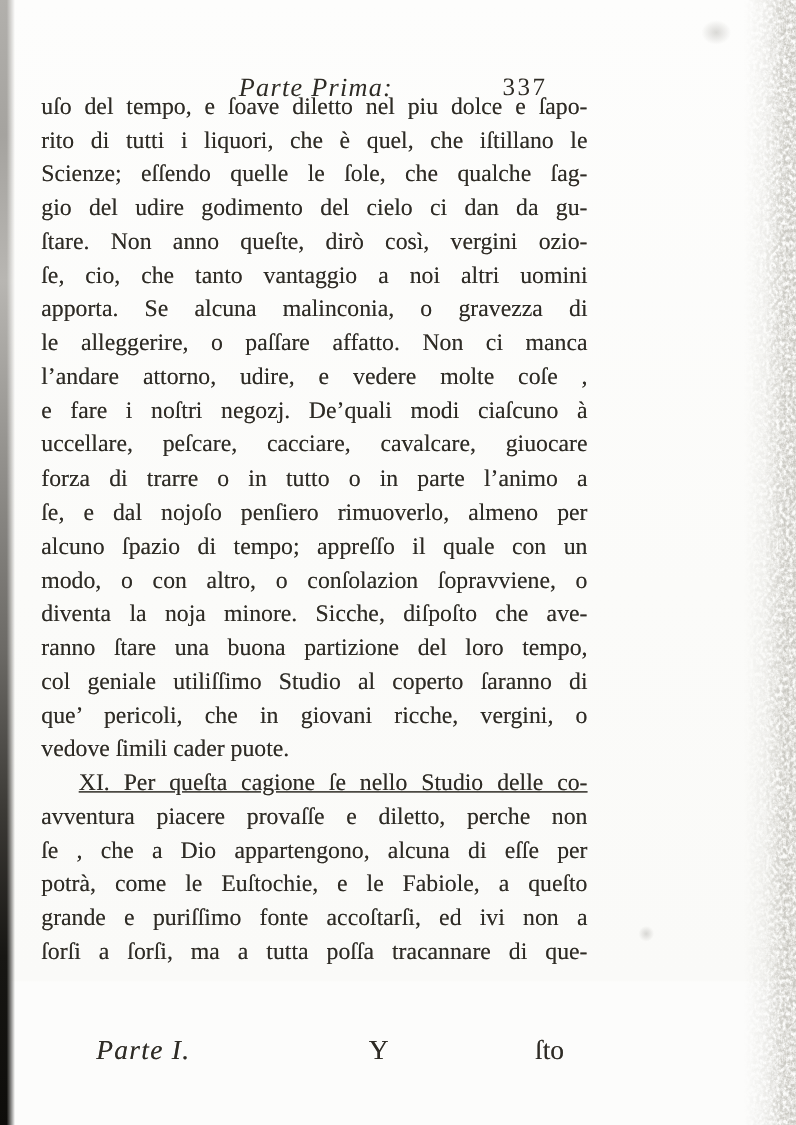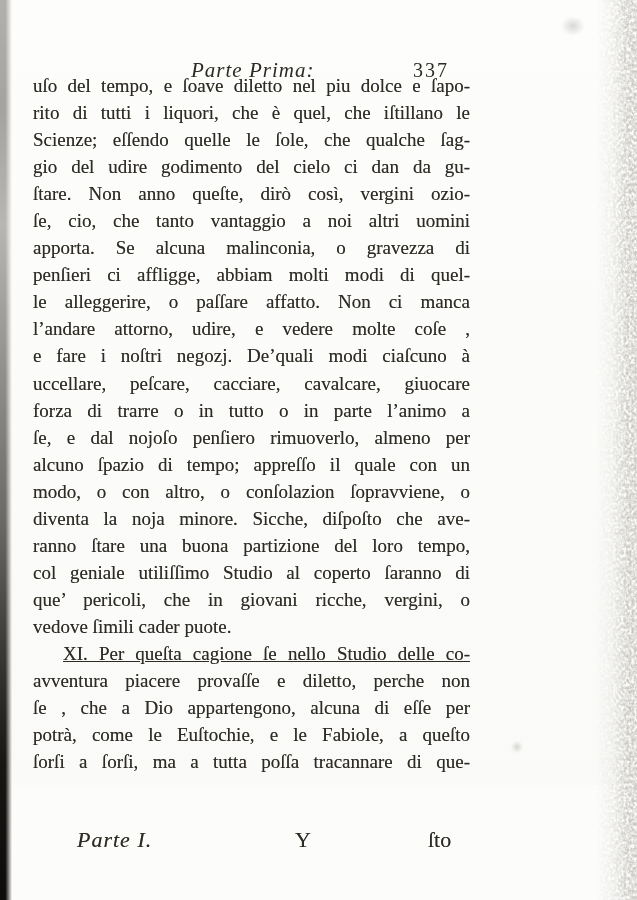--- a/index.html
+++ b/index.html
@@ -34,21 +34,21 @@
   }
   .smudge {
     position: absolute;
     background: radial-gradient(closest-side, rgba(125,122,115,0.28), rgba(125,122,115,0) 70%);
   }
   .header { position: absolute; left: 33px; top: 58px; width: 437px; height: 30px; }
   .running-title {
     position: absolute; left: 158px; top: 0;
     font-style: italic; font-size: 21px; letter-spacing: 1px;
   }
-  .page-number { position: absolute; left: 380px; top: 1px; font-size: 20px; letter-spacing: 2px; }
+  .page-number { position: absolute; left: 369px; top: 1px; font-size: 20px; letter-spacing: 2px; }
   .body-text {
     position: absolute; left: 33px; top: 72px; width: 437px;
     font-size: 19px; line-height: 27.05px;
     text-shadow: 0 0 0.4px rgba(44,40,32,0.55);
   }
   .line { text-align: justify; text-align-last: justify; white-space: normal; }
   .line.endpara { text-align-last: left; }
   .line.indent { text-indent: 30px; text-decoration: underline; }
   .footer {
     position: absolute; left: 33px; top: 827px; width: 437px; height: 28px;
@@ -83,38 +83,38 @@
   </div>
 
   <div class="body-text">
     <div class="line">uſo del tempo, e ſoave diletto nel piu dolce e ſapo-</div>
     <div class="line">rito di tutti i liquori, che è quel, che iſtillano le</div>
     <div class="line">Scienze; eſſendo quelle le ſole, che qualche ſag-</div>
     <div class="line">gio del udire godimento del cielo ci dan da gu-</div>
     <div class="line">ſtare. Non anno queſte, dirò così, vergini ozio-</div>
     <div class="line">ſe, cio, che tanto vantaggio a noi altri uomini</div>
     <div class="line">apporta. Se alcuna malinconia, o gravezza di</div>
-    <div class="line">penſieri ci affligge, abbiam molti modi di quel-</div>
     <div class="line">le alleggerire, o paſſare affatto. Non ci manca</div>
     <div class="line">l’andare attorno, udire, e vedere molte coſe ,</div>
     <div class="line">e fare i noſtri negozj. De’quali modi ciaſcuno à</div>
     <div class="line">uccellare, peſcare, cacciare, cavalcare, giuocare</div>
     <div class="line">forza di trarre o in tutto o in parte l’animo a</div>
     <div class="line">ſe, e dal nojoſo penſiero rimuoverlo, almeno per</div>
     <div class="line">alcuno ſpazio di tempo; appreſſo il quale con un</div>
     <div class="line">modo, o con altro, o conſolazion ſopravviene, o</div>
     <div class="line">diventa la noja minore. Sicche, diſpoſto che ave-</div>
     <div class="line">ranno ſtare una buona partizione del loro tempo,</div>
     <div class="line">col geniale utiliſſimo Studio al coperto ſaranno di</div>
     <div class="line">que’ pericoli, che in giovani ricche, vergini, o</div>
     <div class="line endpara">vedove ſimili cader puote.</div>
     <div class="line indent">XI. Per queſta cagione ſe nello Studio delle co-</div>
     <div class="line">avventura piacere provaſſe e diletto, perche non</div>
     <div class="line">ſe , che a Dio appartengono, alcuna di eſſe per</div>
     <div class="line">potrà, come le Euſtochie, e le Fabiole, a queſto</div>
+    <div class="line">grande e puriſſimo fonte accoſtarſi, ed ivi non a</div>
     <div class="line">ſorſi a ſorſi, ma a tutta poſſa tracannare di que-</div>
   </div>
 
   <div class="footer">
     <span class="sig">Parte I.</span>
     <span class="gathering">Y</span>
     <span class="catchword">ſto</span>
   </div>
 
 </div>

